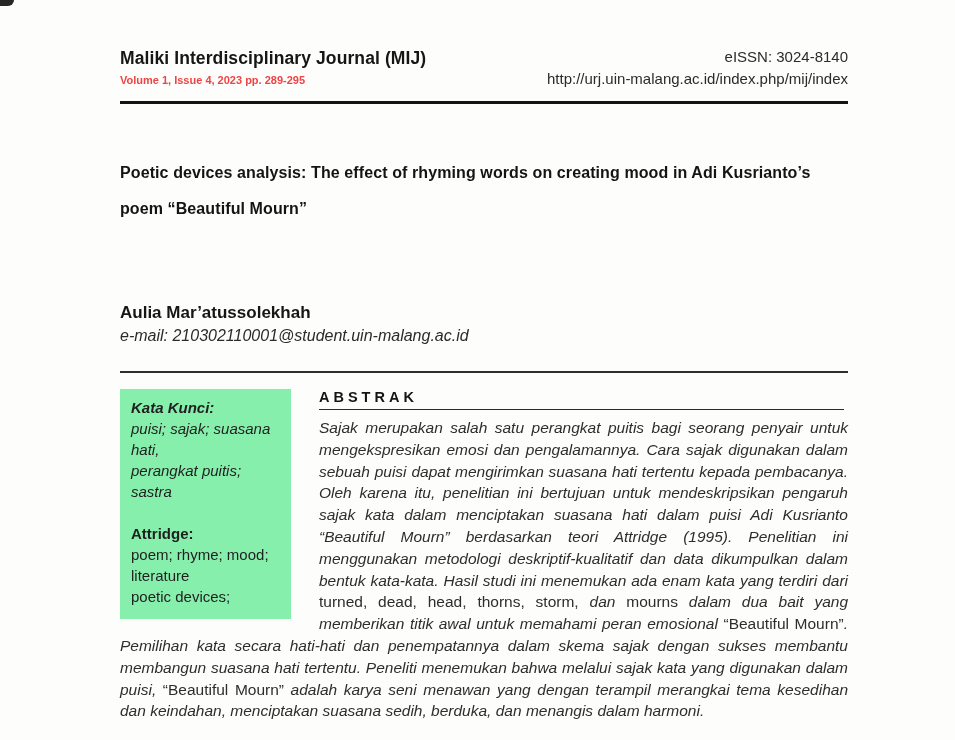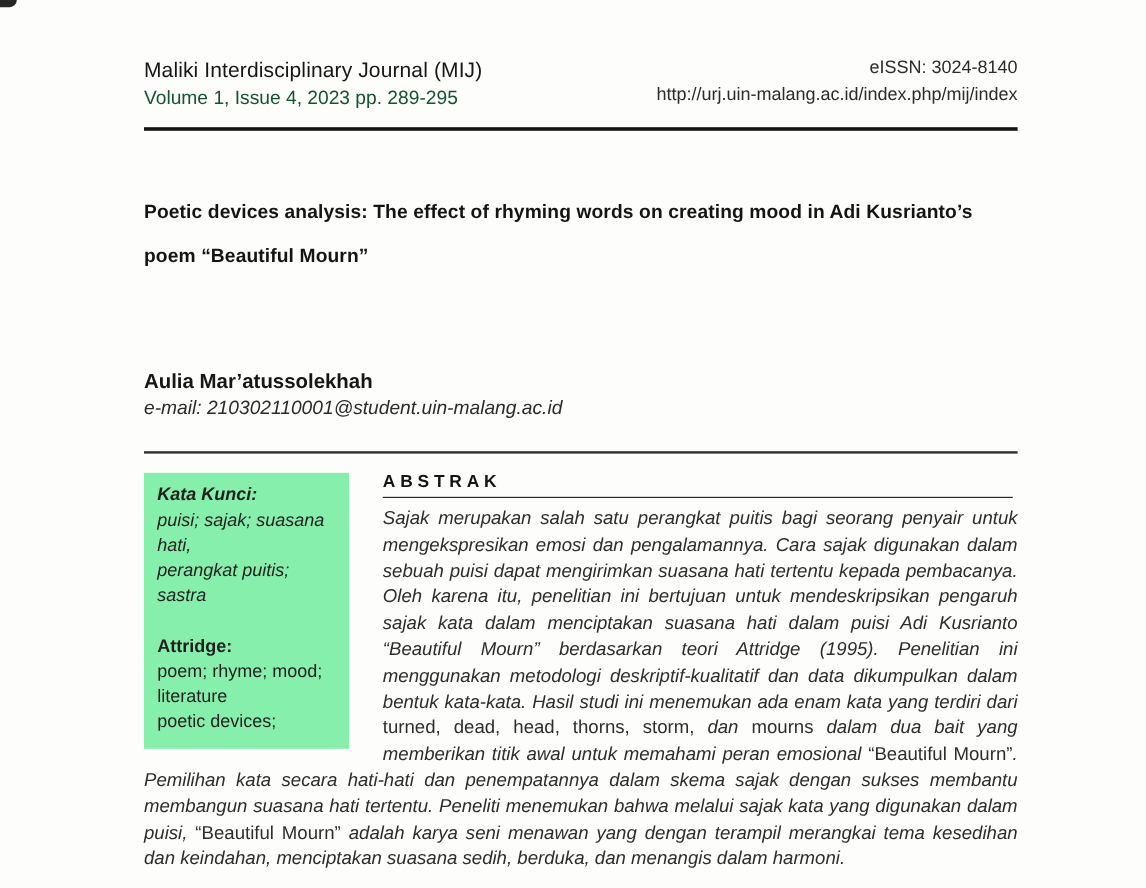--- a/index.html
+++ b/index.html
@@ -29,28 +29,29 @@
     border-bottom-right-radius: 6px;
   }
   
   .journal-header {
     display: flex;
     justify-content: space-between;
     align-items: flex-start;
   }
   .jh-left .journal-title {
     font-size: 17.5px;
-    font-weight: 400;
+    font-weight: 700;
     letter-spacing: .1px;
     color: #161616;
   }
   .jh-left .journal-volume {
-    font-size: 16px;
+    font-size: 11px;
     margin-top: 5px;
-    color: #14532d;
+    color: #ef4444;
+    font-weight: bold;
   }
   .jh-right {
     text-align: right;
   }
   .jh-right .journal-eissn {
     font-size: 15px;
     color: #2b2b2b;
   }
   .jh-right .journal-url {
     font-size: 15px;

